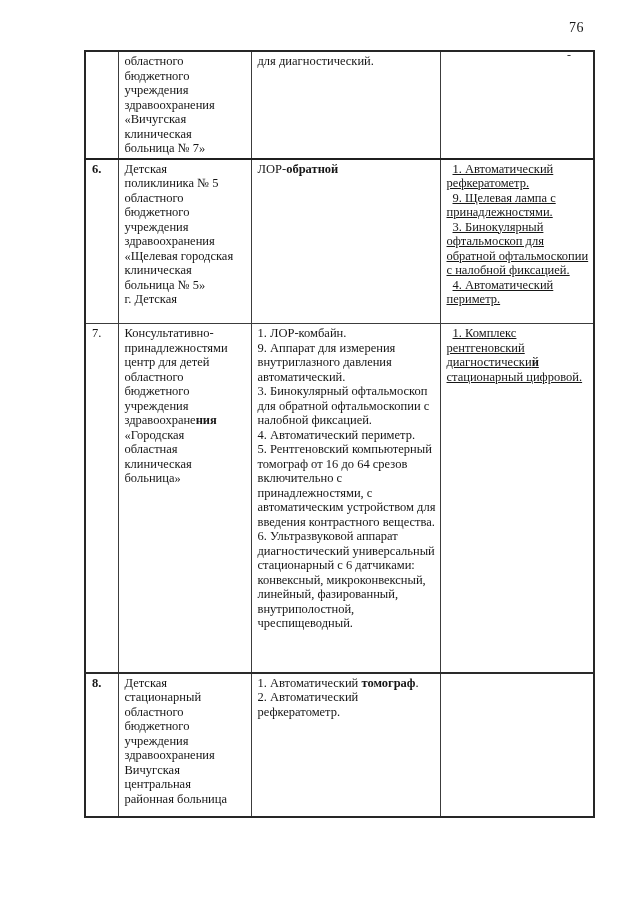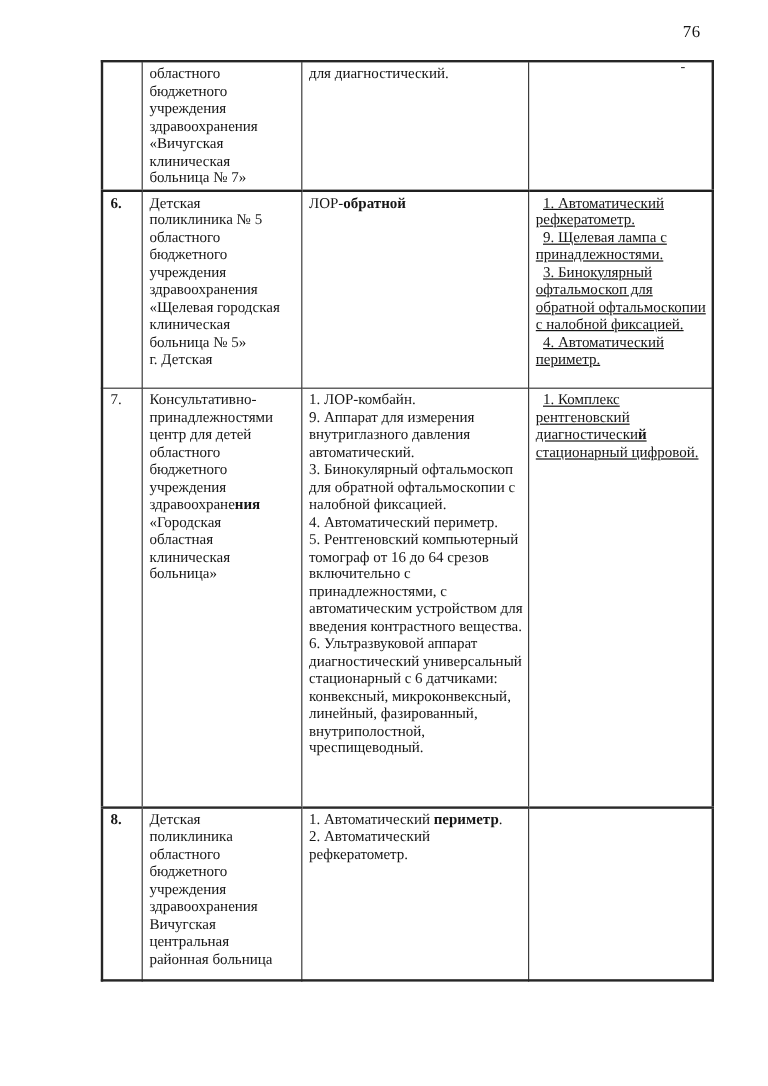--- a/index.html
+++ b/index.html
@@ -144,29 +144,29 @@
           <p class="item">6. Ультразвуковой аппарат диагностический универсальный стационарный с 6 датчиками: конвексный, микроконвексный, линейный, фазированный, внутриполостной, чреспищеводный.</p>
         </td>
         <td class="cell-add">
           <p class="item indent">1. Комплекс рентгеновский диагностически<b>й</b> стационарный цифровой.</p>
         </td>
       </tr>
       <tr>
         <td class="cell-num"><b>8.</b></td>
         <td class="cell-org">
           <div class="org-line">Детская</div>
-          <div class="org-line">поликлиника</div>
+          <div class="org-line">стационарный</div>
           <div class="org-line">областного</div>
           <div class="org-line">бюджетного</div>
           <div class="org-line">учреждения</div>
           <div class="org-line">здравоохранения</div>
           <div class="org-line">Вичугская</div>
           <div class="org-line">центральная</div>
           <div class="org-line">районная больница</div>
         </td>
         <td class="cell-eq">
-          <p class="item">1. Автоматический <b>периметр</b>.</p>
+          <p class="item">1. Автоматический <b>томограф</b>.</p>
           <p class="item">2. Автоматический рефкератометр.</p>
         </td>
         <td class="cell-add"></td>
       </tr>
     </tbody>
 </table>
 
 </body></html>

